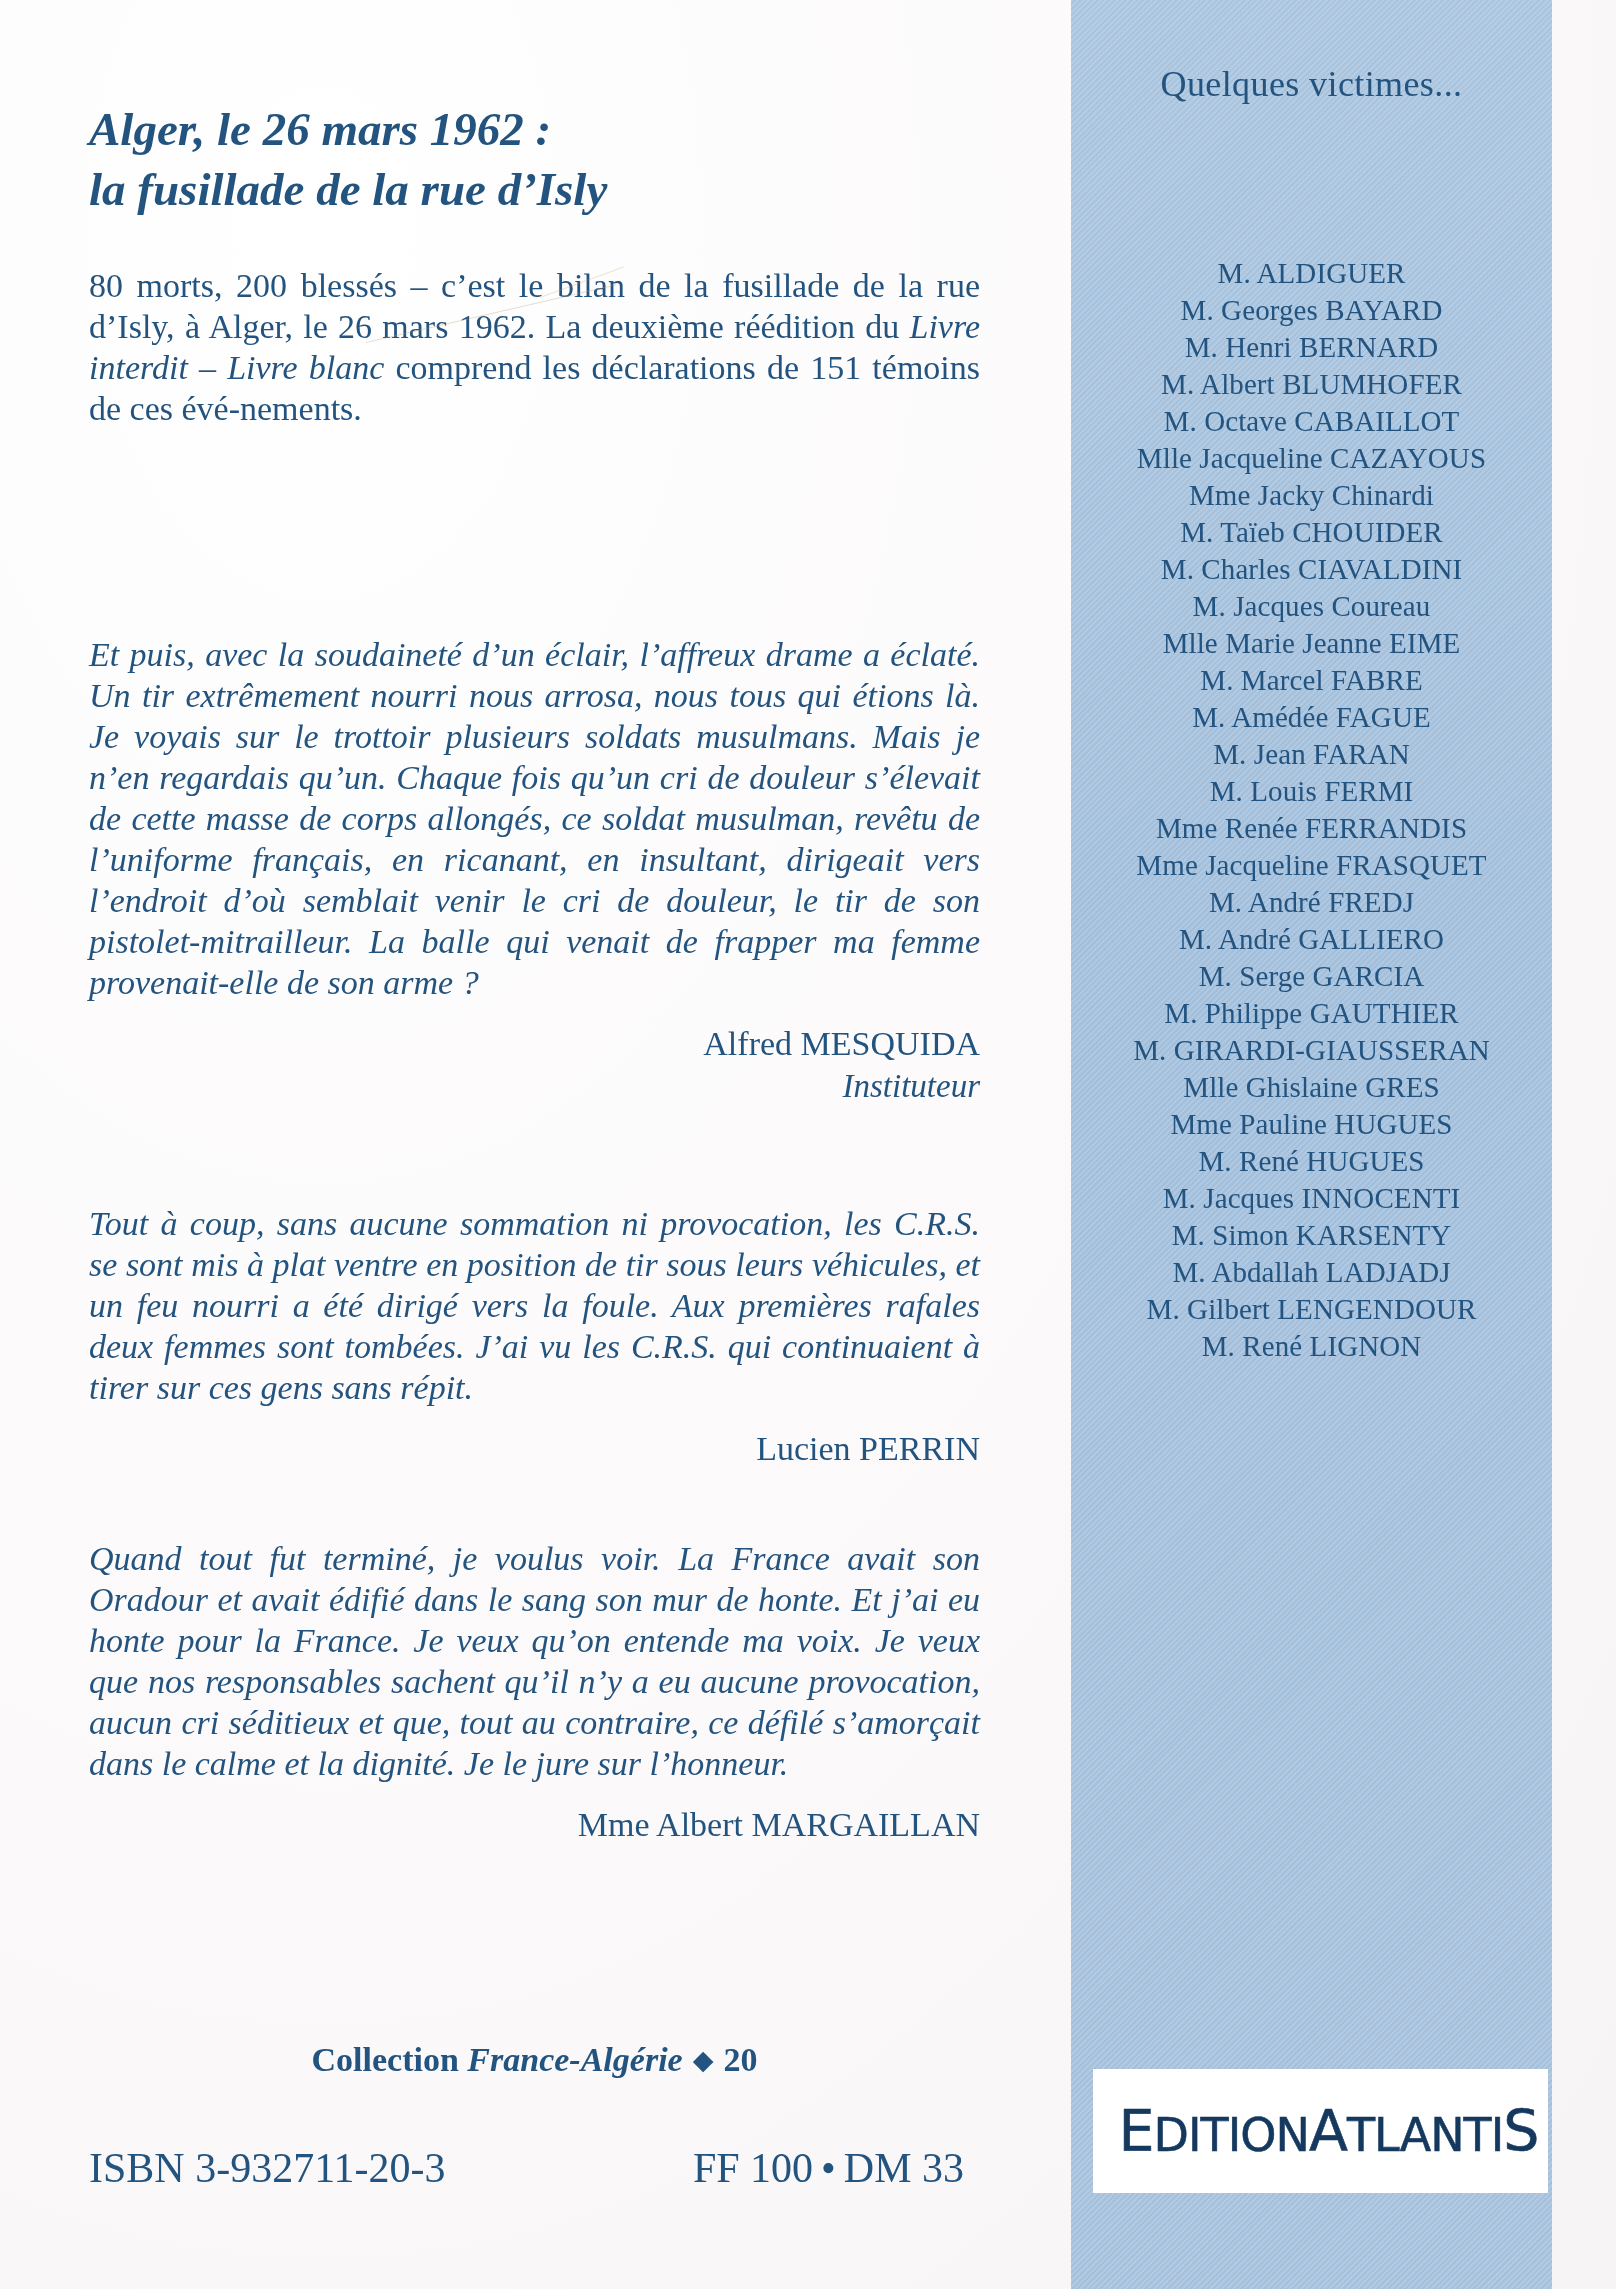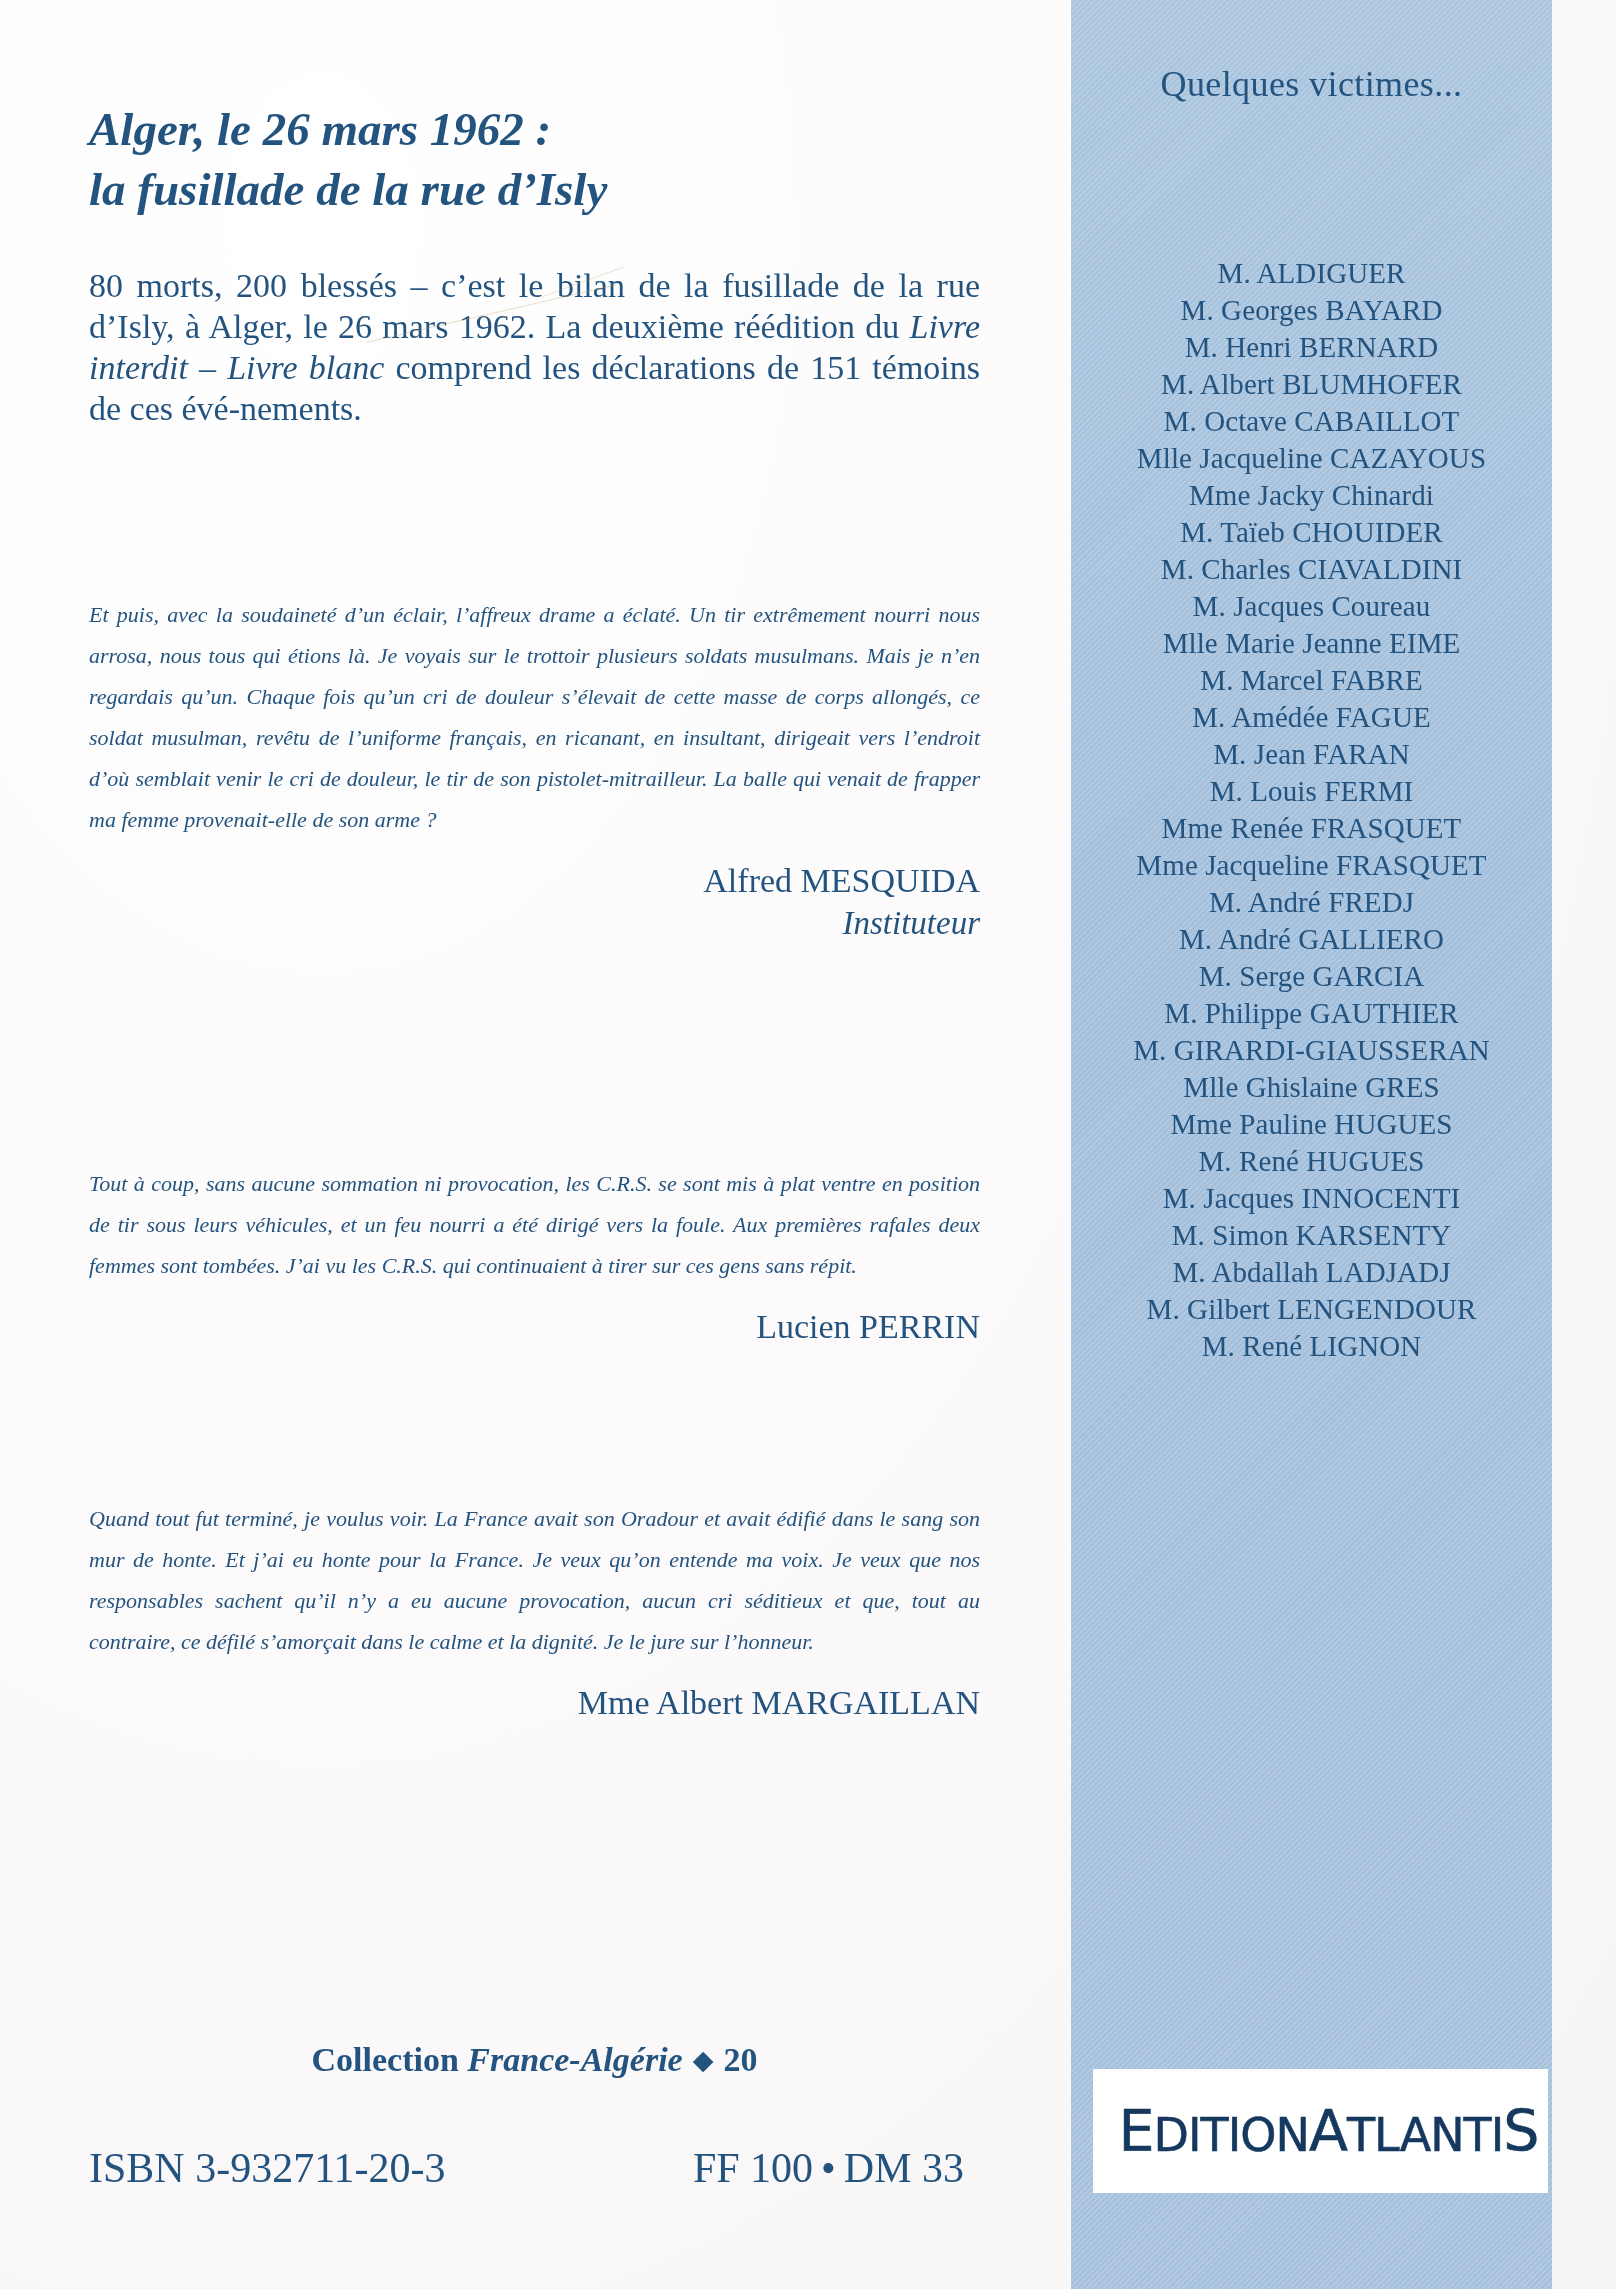--- a/index.html
+++ b/index.html
@@ -117,24 +117,25 @@
     font-size: 34px;
     line-height: 41px;
     color: #23537f;
     text-align: justify;
   }
   #intro .it { font-style: italic; }
 
   .quote-block { position: absolute; left: 0; width: 891px; }
   .quote-text {
     font-style: italic;
-    font-size: 22px;
+    font-size: 34px;
     line-height: 41px;
     color: #23537f;
     text-align: justify;
+    margin-top: 40px;
   }
   .quote-attr {
     margin-top: 20px;
     text-align: right;
     font-size: 34px;
     line-height: 42px;
     color: #23537f;
   }
   .quote-role {
     text-align: right;
@@ -205,21 +206,21 @@
       <div class="victim-name">Mlle Jacqueline CAZAYOUS</div>
       <div class="victim-name">Mme Jacky Chinardi</div>
       <div class="victim-name">M. Taïeb CHOUIDER</div>
       <div class="victim-name">M. Charles CIAVALDINI</div>
       <div class="victim-name">M. Jacques Coureau</div>
       <div class="victim-name">Mlle Marie Jeanne EIME</div>
       <div class="victim-name">M. Marcel FABRE</div>
       <div class="victim-name">M. Amédée FAGUE</div>
       <div class="victim-name">M. Jean FARAN</div>
       <div class="victim-name">M. Louis FERMI</div>
-      <div class="victim-name">Mme Renée FRASQUET</div>
+      <div class="victim-name">Mme Renée FERRANDIS</div>
       <div class="victim-name">Mme Jacqueline FRASQUET</div>
       <div class="victim-name">M. André FREDJ</div>
       <div class="victim-name">M. André GALLIERO</div>
       <div class="victim-name">M. Serge GARCIA</div>
       <div class="victim-name">M. Philippe GAUTHIER</div>
       <div class="victim-name">M. GIRARDI-GIAUSSERAN</div>
       <div class="victim-name">Mlle Ghislaine GRES</div>
       <div class="victim-name">Mme Pauline HUGUES</div>
       <div class="victim-name">M. René HUGUES</div>
       <div class="victim-name">M. Jacques INNOCENTI</div>

